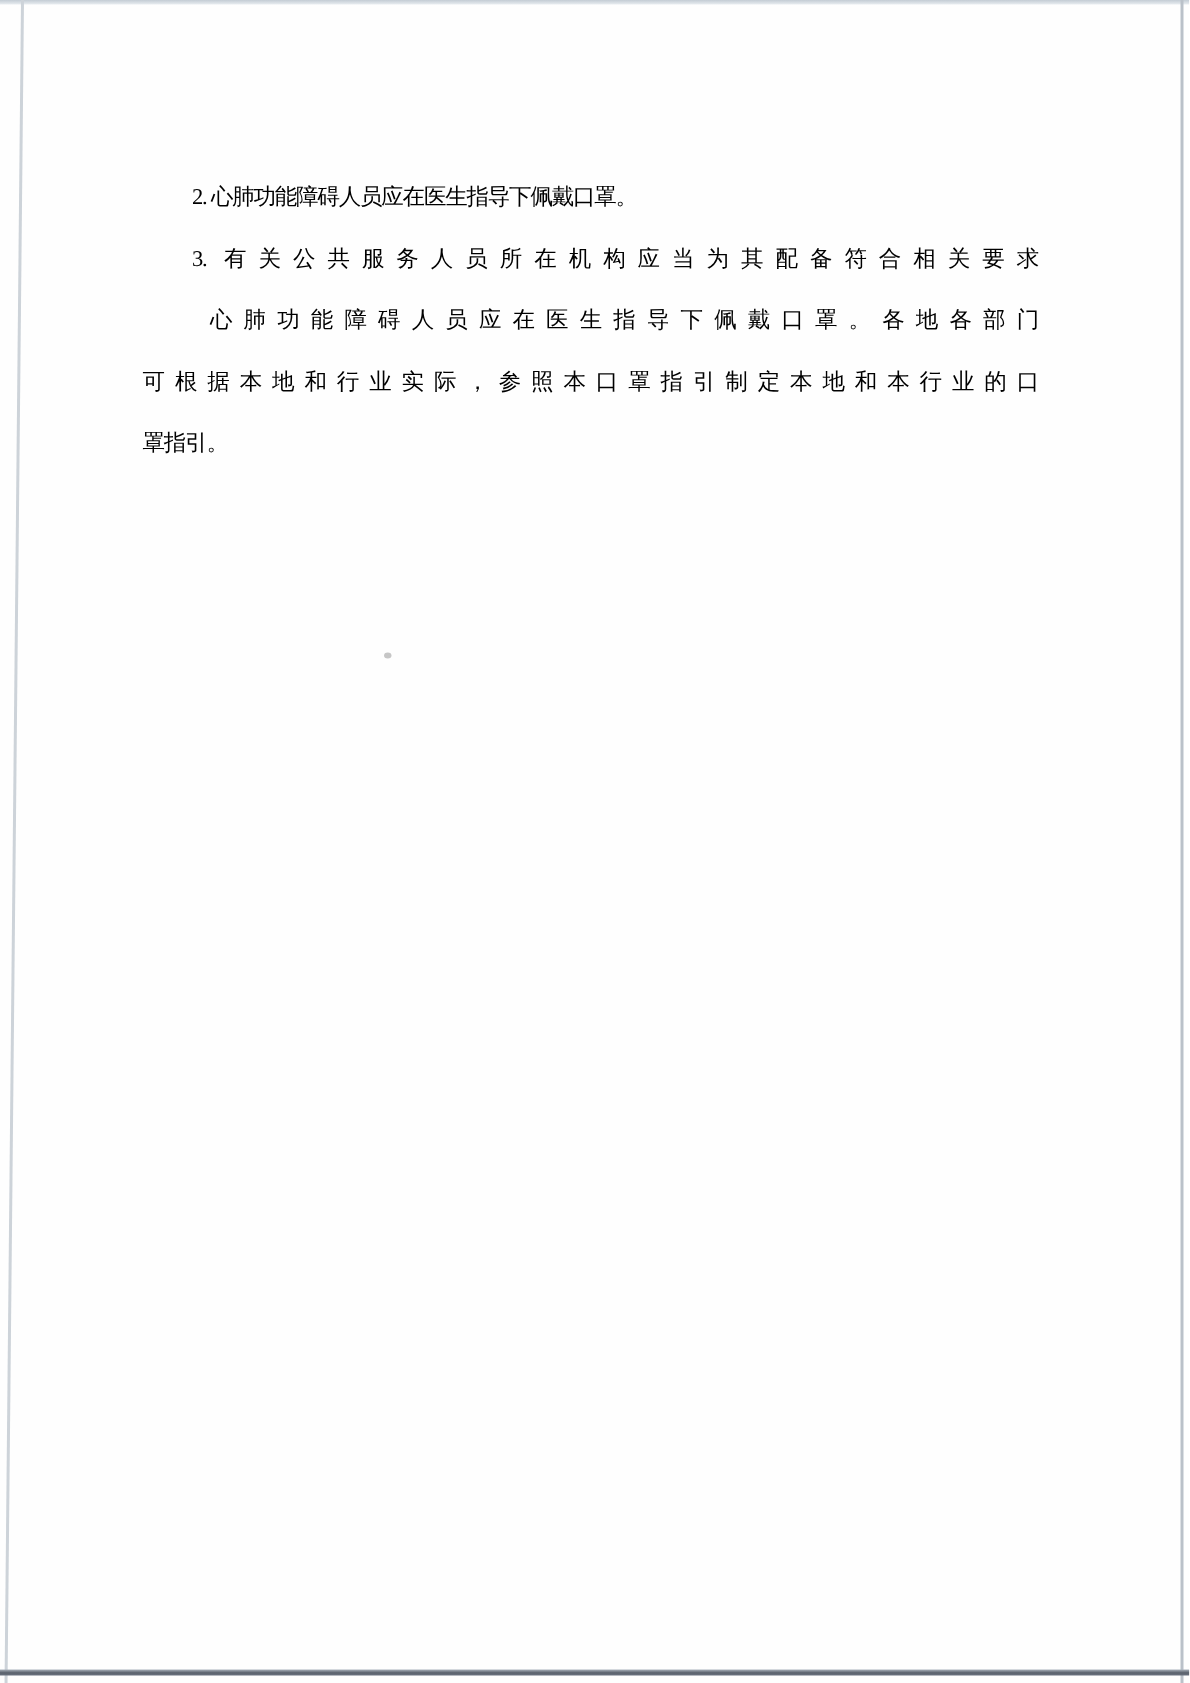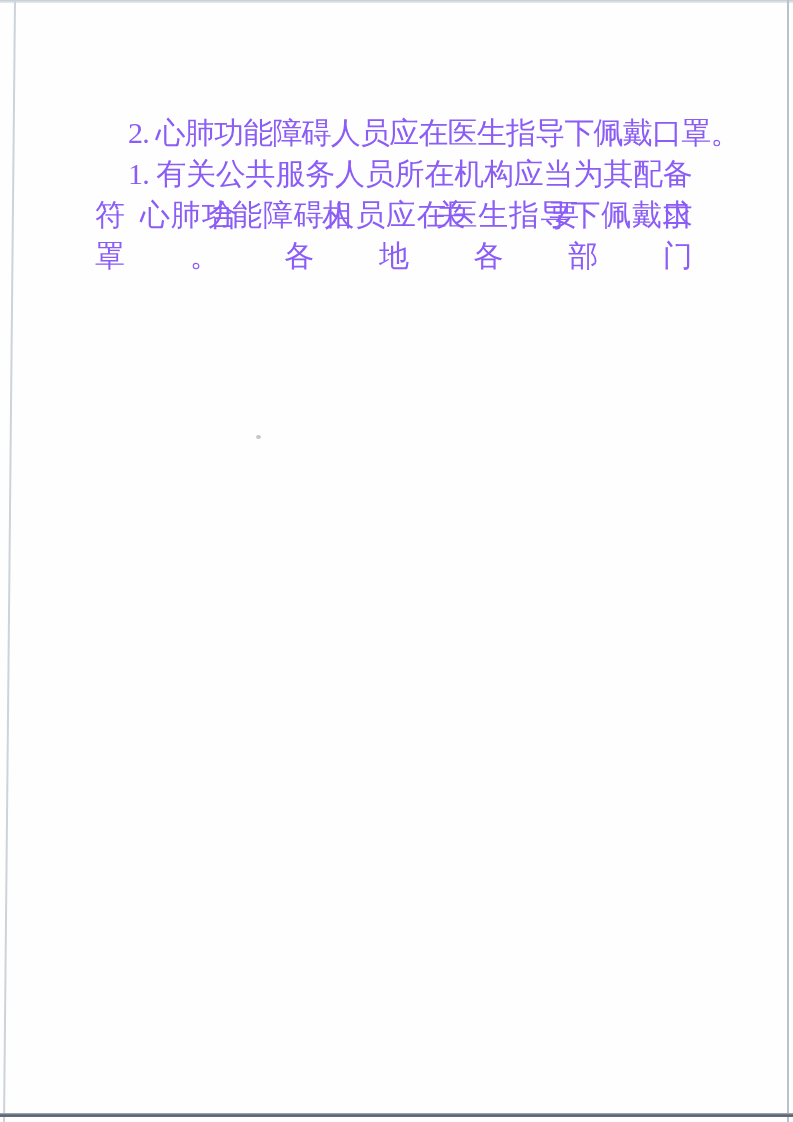--- a/index.html
+++ b/index.html
@@ -48,23 +48,23 @@
     width: 5px; height: 4px;
     border-radius: 50%;
     background: #c6c6c6;
   }
   
   .text-block {
     position: absolute;
     left: 95px;
     top: 112px;
     width: 597px;
-    font-size: 30px;
+    font-size: 15px;
     letter-spacing: -0.8px;
-    color: #8b5cf6;
+    color: #000000;
   }
   .ln {
     height: 41px;
     line-height: 41px;
   }
   .natural {
     white-space: nowrap;
   }
   .justify {
     text-align: justify;
@@ -86,22 +86,24 @@
   <div class="edge-top"></div>
   <div class="edge-left"></div>
   <div class="edge-right"></div>
   <div class="edge-bottom"></div>
   <div class="speck"></div>
 
   <div class="text-block">
 
     <div class="ln natural indent-num">2. 心肺功能障碍人员应在医生指导下佩戴口罩。</div>
 
-    <div class="ln justify indent-num">1. 有关公共服务人员所在机构应当为其配备符合相关要求</div>
+    <div class="ln justify indent-num">3. 有关公共服务人员所在机构应当为其配备符合相关要求</div>
 
 
     <div class="ln justify indent-para">心肺功能障碍人员应在医生指导下佩戴口罩。各地各部门</div>
 
+    <div class="ln justify">可根据本地和行业实际，参照本口罩指引制定本地和本行业的口</div>
 
+    <div class="ln natural">罩指引。</div>
 
   </div>
 
 </div>
 
 </body></html>

